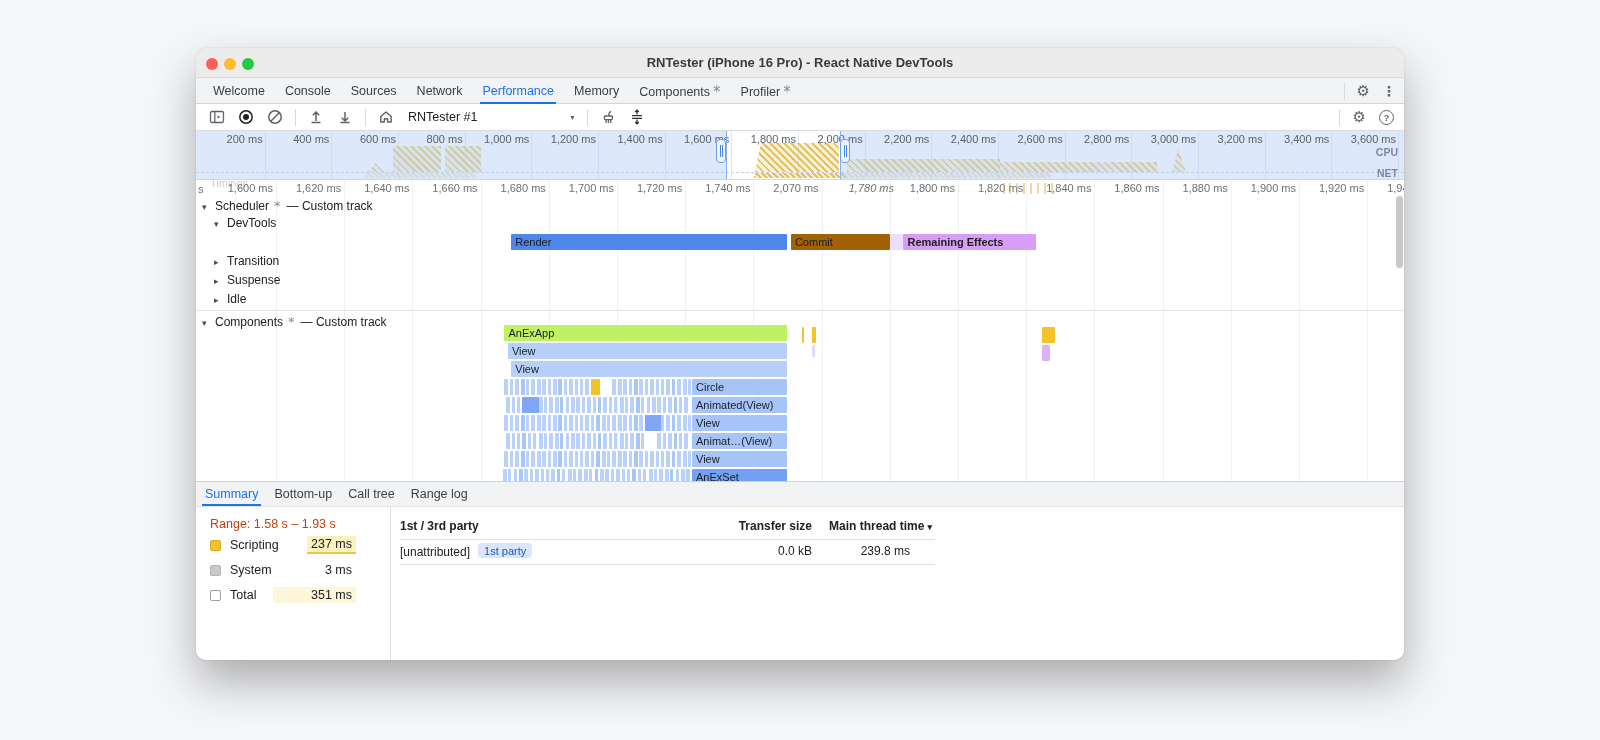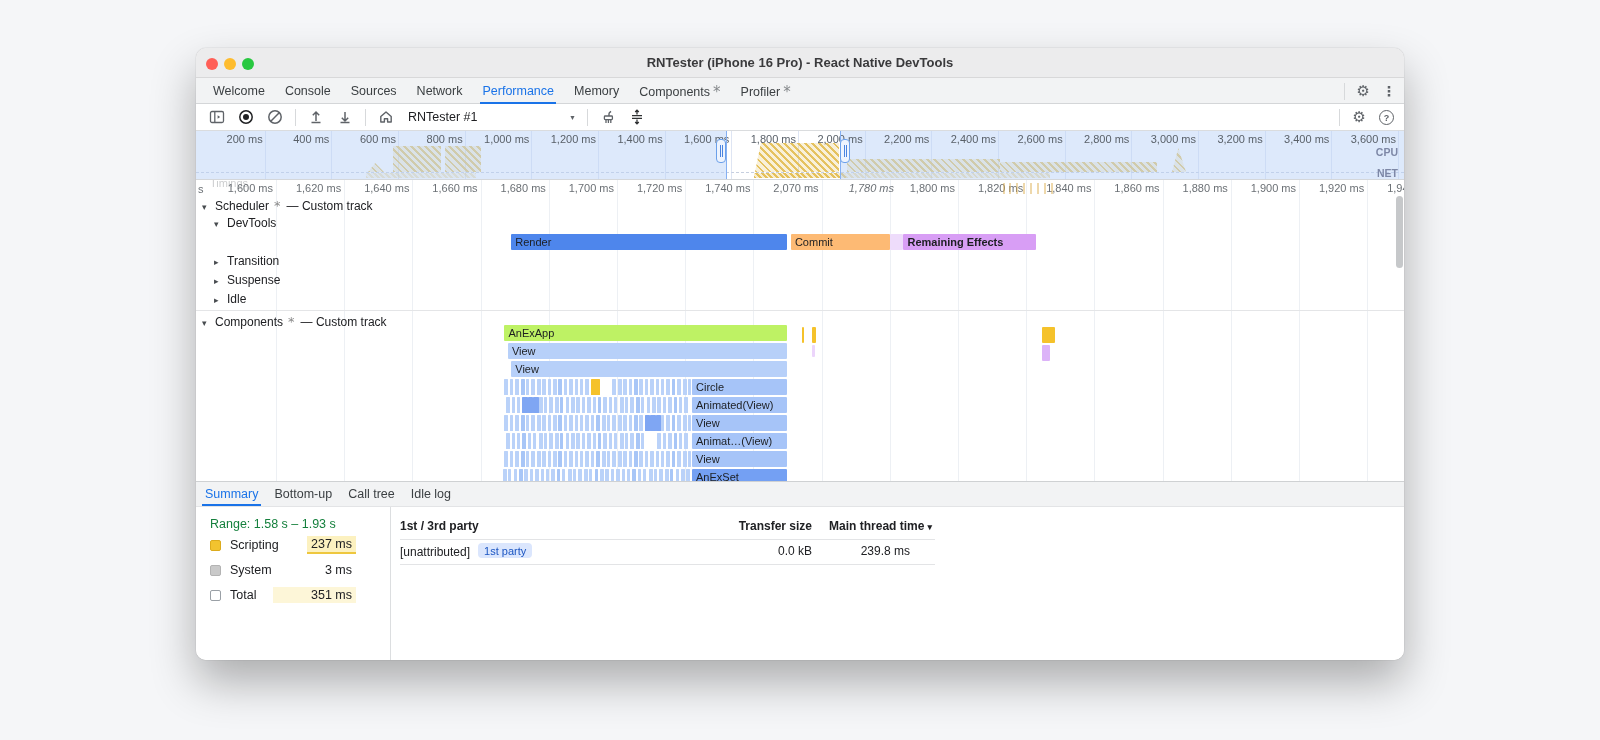--- a/index.html
+++ b/index.html
@@ -57,21 +57,21 @@
   .sb{position:absolute;height:16px;border-radius:0.5px;}
   .mk{position:absolute;border-radius:1px;}
   .scrollbar{position:absolute;left:1200px;top:16px;width:7px;height:72px;border-radius:3.5px;background:#c6c8ca;}
   
   .btabs{position:absolute;left:0;top:433px;width:100%;height:26px;background:#f2f3f4;border-top:1px solid #cfd1d3;border-bottom:1px solid #e3e4e6;box-sizing:border-box;display:flex;align-items:stretch;padding-left:9px;gap:16px;}
   .btab{position:relative;font-size:12.5px;color:#3c4043;line-height:24px;white-space:nowrap;}
   .btab.active{color:#1a73e8;}
   .btab.active::after{content:"";position:absolute;left:-3px;right:-3px;bottom:0;height:2.5px;background:#1a73e8;}
   .bcontent{position:absolute;left:0;top:459px;width:100%;height:153px;background:#fff;}
   .pane-div{position:absolute;left:194px;top:0;bottom:0;width:1px;background:#dcdee0;}
-  .range{position:absolute;left:14px;top:10px;font-size:12.5px;color:#15803d;}
+  .range{position:absolute;left:14px;top:10px;font-size:12.5px;color:#c2410c;}
   .leg-row{position:absolute;left:14px;width:146px;height:18px;display:flex;align-items:center;}
   .swatch{width:11px;height:11px;border-radius:2px;margin-right:9px;box-sizing:border-box;flex:none;}
   .leg-lab{font-size:12.5px;color:#202124;flex:1;}
   .leg-val{font-size:12.5px;color:#202124;text-align:right;padding:1px 4px;}
   .v-script{background:#fcf1c0;border-bottom:2px solid #eec73e;}
   .v-total{background:#fdf6d8;padding-left:38px;}
   .thead{position:absolute;top:12px;font-size:12px;font-weight:bold;color:#202124;white-space:nowrap;}
   .tcell{position:absolute;top:37px;font-size:12px;color:#202124;white-space:nowrap;}
   .r-align{text-align:right;}
   .hline{position:absolute;left:204px;width:535px;height:1px;background:#e3e4e6;}
@@ -301,21 +301,21 @@
     <div class="trk" style="left:18px;top:112px;">
       <span class="arr">▸</span><span>Idle</span>
     </div>
     <div class="group-sep"></div>
     <div class="trk" style="left:6px;top:134px;">
       <span class="arr">▾</span><span>Components</span><span class="tstar">*</span><span class="sfx">— Custom track</span>
     </div>
 
     <div id="fl-bars">
         <div class="bar" style="left: 315.29px; width: 276.21px; top: 54px; background: rgb(78, 134, 236);">Render</div>
-        <div class="bar" style="left: 594.91px; width: 98.89px; top: 54px; background: #fdba74;">Commit</div>
+        <div class="bar" style="left: 594.91px; width: 98.89px; top: 54px; background: #a16207;">Commit</div>
         <div class="bar" style="left: 693.8px; width: 13.64px; top: 54px; background: rgb(238, 220, 251);"></div>
         <div class="bar" style="left: 707.44px; width: 132.99px; top: 54px; background: rgb(216, 158, 245); font-weight: bold;">Remaining Effects</div>
         <div class="bar" style="left: 308.47px; width: 283.03px; top: 145px; background: #bef264;">AnExApp</div>
         <div class="bar" style="left: 311.88px; width: 279.62px; top: 163px; background: rgb(183, 208, 249);">View</div>
         <div class="bar" style="left: 315.29px; width: 276.21px; top: 181px; background: rgb(183, 208, 249);">View</div>
         <div class="sb" style="left: 308.47px; top: 199px; width: 4px; background: rgb(186, 210, 249);"></div>
         <div class="sb" style="left: 313.87px; top: 199px; width: 3.3px; background: rgb(186, 210, 249);"></div>
         <div class="sb" style="left: 319.27px; top: 199px; width: 3.3px; background: rgb(186, 210, 249);"></div>
         <div class="sb" style="left: 324.67px; top: 199px; width: 4px; background: rgb(168, 198, 247);"></div>
         <div class="sb" style="left: 330.07px; top: 199px; width: 3.3px; background: rgb(186, 210, 249);"></div>
@@ -530,21 +530,21 @@
         <div class="mk" style="left: 845.886px; width: 12.958px; top: 147px; height: 16px; background: rgb(245, 194, 43); opacity: 1;"></div>
         <div class="mk" style="left: 845.886px; width: 7.843px; top: 165px; height: 16px; background: rgb(220, 179, 248); opacity: 1;"></div>
       </div>
     <div class="scrollbar"></div>
   </div>
 
   <div class="btabs" id="btab-strip">
       <span class="btab active">Summary</span>
       <span class="btab">Bottom-up</span>
       <span class="btab">Call tree</span>
-      <span class="btab">Idle log</span>
+      <span class="btab">Range log</span>
     </div>
 
   <div class="bcontent">
     <div class="pane-div"></div>
 
     <div class="range">Range: 1.58 s – 1.93 s</div>
 
     <div class="leg-row" style="top:29px;">
       <span class="swatch" style="background:#f2c32f;border:1px solid #dcab1d;"></span>
       <span class="leg-lab">Scripting</span>

